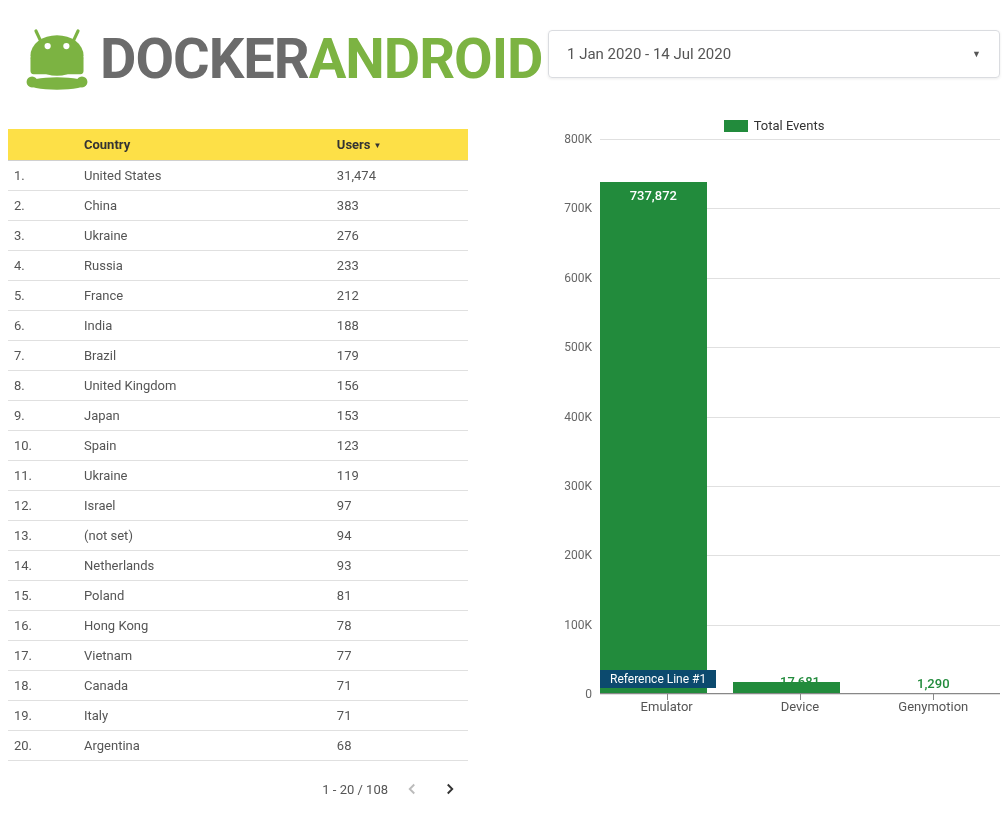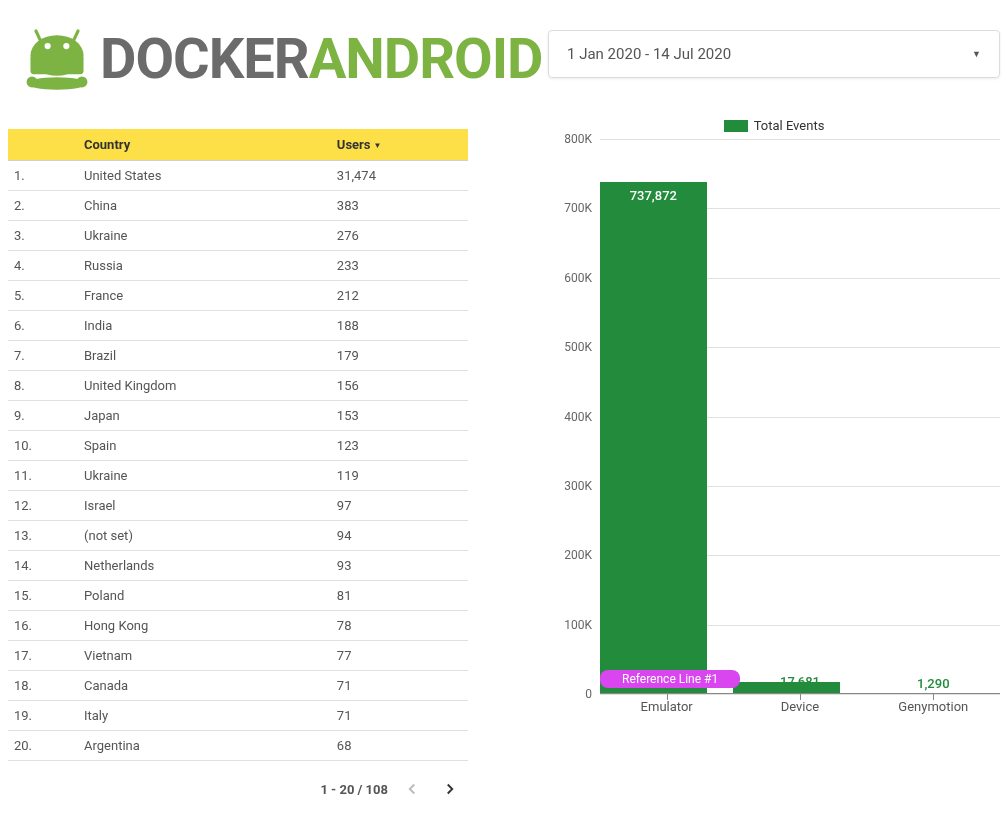--- a/index.html
+++ b/index.html
@@ -73,21 +73,20 @@
     }
     .sort-caret { font-size: 8px; margin-left:3px; vertical-align: middle;}
     .pagination {
       display: flex;
       align-items: center;
       justify-content: flex-end;
       padding: 14px 4px 4px;
       gap: 10px;
       font-size: 13px;
       color: #555;
-      font-weight: bold;
     }
     .page-btn {
       width: 28px; height: 28px;
       display:flex; align-items:center; justify-content:center;
       border-radius: 50%;
       cursor: pointer;
     }
     .legend {
       display: flex;
       align-items: center;
@@ -159,24 +158,24 @@
     }
     .x-axis {
       position:absolute; left:52px; right:0; top:560px;
       display:flex;
       font-size:13px;
       color:#555;
     }
     .x-label { flex:1; text-align:center; }
     .ref-label {
       position:absolute;
-      background:#d946ef; color:#fff;
+      background:#0c4a6e; color:#fff;
       font-size:12px;
-      padding:2px 22px;
-      border-radius:8px;
+      padding:2px 10px;
+      border-radius:0;
       z-index:5;
     }
     .baseline { position:absolute; left:0; right:0; bottom:0; border-top:1px solid #888;}
   </style>
 </head>
 <body>
 
 <div class="container">
   <div class="left-col">
     <div class="logo">

